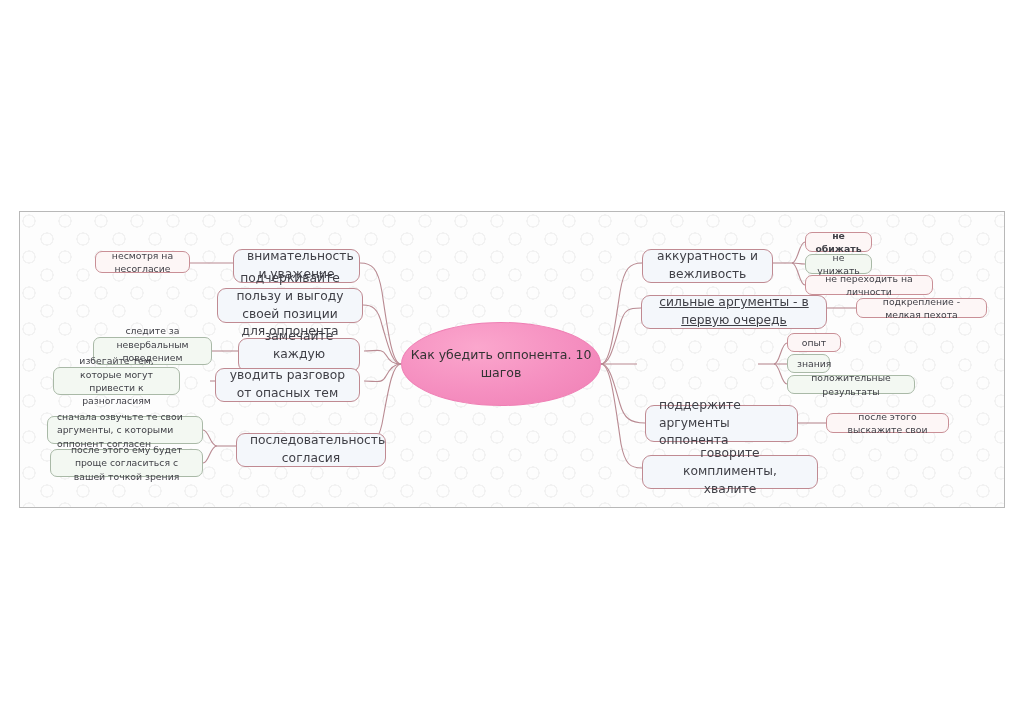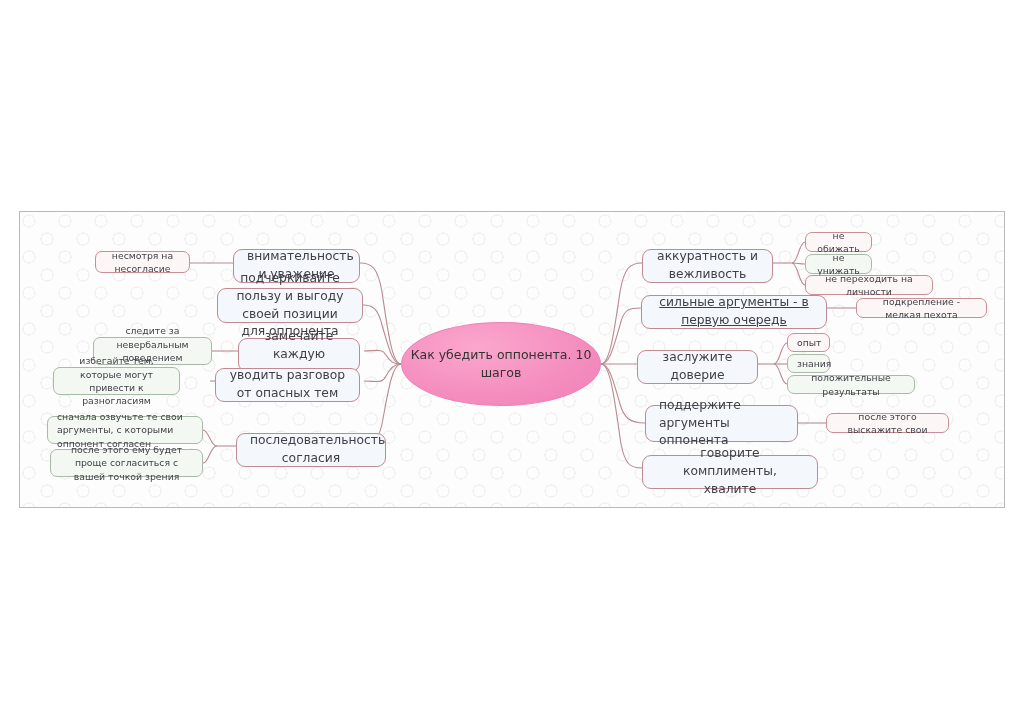--- a/index.html
+++ b/index.html
@@ -176,41 +176,38 @@
   <div class="node leaf-node leaf-green" style="left:27px; top:204px; width:156px; height:28px;">
     <span class="node-text align-left">сначала озвучьте те свои аргументы, с которыми оппонент согласен</span>
   </div>
   <div class="node leaf-node leaf-green" style="left:30px; top:237px; width:153px; height:28px; justify-content:flex-start;">
     <span class="node-text align-center">после этого ему будет проще согласиться с вашей точкой зрения</span>
   </div>
 
   <div class="node main-node" style="left:622px; top:37px; width:131px; height:27px; ">
     <span class="node-text align-center">аккуратность и вежливость</span>
   </div>
-  <div class="node leaf-node leaf-pink" style="left:785px; top:20px; width:67px; height:20px; justify-content:center;">
+  <div class="node leaf-node leaf-pink" style="left:785px; top:20px; width:67px; height:20px; justify-content:center;font-weight:bold;">
     <span class="node-text align-center">не обижать</span>
   </div>
   <div class="node leaf-node leaf-green" style="left:785px; top:42px; width:67px; height:20px; justify-content:center;">
     <span class="node-text align-center">не унижать</span>
   </div>
   <div class="node leaf-node leaf-pink" style="left:785px; top:63px; width:128px; height:20px; justify-content:center;">
     <span class="node-text align-center">не переходить на личности</span>
   </div>
 
   <div class="node main-node" style="left:621px; top:83px; width:186px; height:26px; justify-content:center;text-decoration:underline;">
     <span class="node-text align-center">сильные аргументы - в первую очередь</span>
   </div>
   <div class="node leaf-node leaf-pink" style="left:836px; top:86px; width:131px; height:20px; justify-content:center;">
     <span class="node-text align-center">подкрепление - мелкая пехота</span>
   </div>
 
-  <div class="node main-node" style="left:617px; top:138px; width:121px; height:28px; justify-content:center;">
-    <span class="node-text align-center">заслужите доверие</span>
-  </div>
-  <div class="node leaf-node leaf-pink" style="left:767px; top:121px; width:43px; height:19px; justify-content:center;">
+  <div class="node leaf-node leaf-pink" style="left:767px; top:121px; width:54px; height:19px; justify-content:center;">
     <span class="node-text align-center">опыт</span>
   </div>
   <div class="node leaf-node leaf-green" style="left:767px; top:142px; width:43px; height:19px; justify-content:center;">
     <span class="node-text align-center">знания</span>
   </div>
   <div class="node leaf-node leaf-green" style="left:767px; top:163px; width:128px; height:19px; justify-content:center;">
     <span class="node-text align-center">положительные результаты</span>
   </div>
 
   <div class="node main-node" style="left:625px; top:193px; width:153px; height:37px;">

